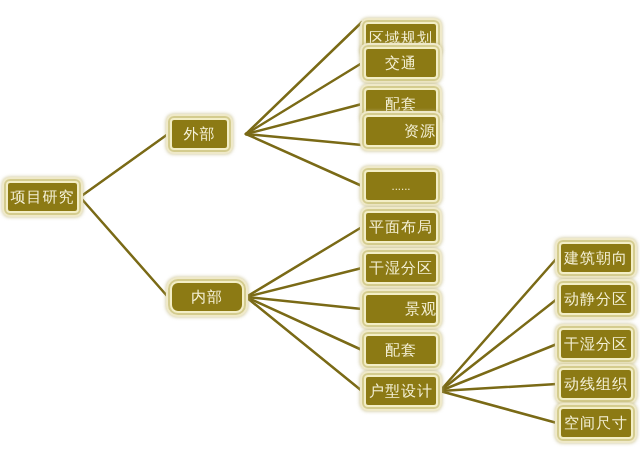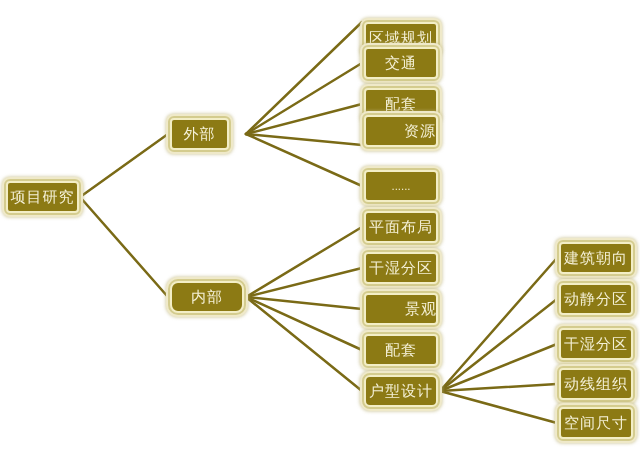--- a/index.html
+++ b/index.html
@@ -85,21 +85,21 @@
 </div>
 <div class="node c3" style="top:252px;">
   <span>干湿分区</span>
 </div>
 <div class="node c3" style="top:293px;padding-left:40px;">
   <span>景观</span>
 </div>
 <div class="node c3" style="top:334px;">
   <span>配套</span>
 </div>
-<div class="node c3" style="top:375px;border-radius:6px;">
+<div class="node c3" style="top:375px;">
   <span>户型设计</span>
 </div>
 
 <div class="node c4" style="top:242px;text-align:right;">
   <span>建筑朝向</span>
 </div>
 <div class="node c4" style="top:283px;">
   <span>动静分区</span>
 </div>
 <div class="node c4" style="top:328px;">

